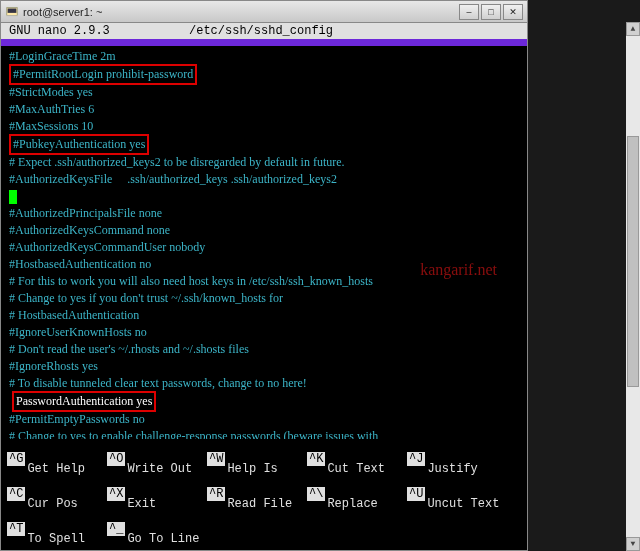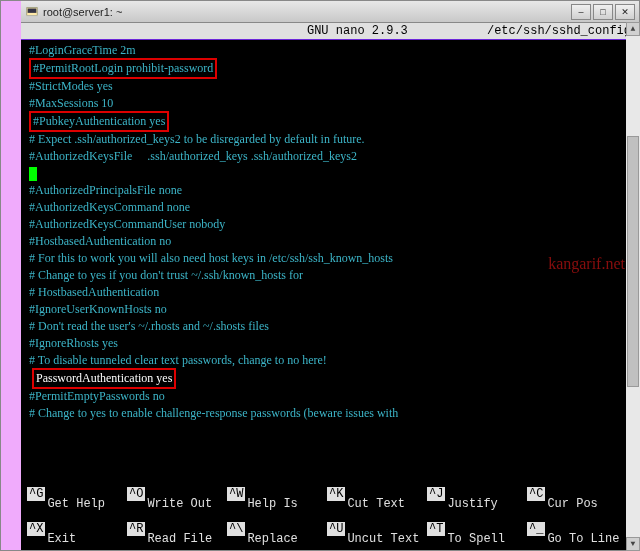--- a/index.html
+++ b/index.html
@@ -1,32 +1,32 @@
 <!DOCTYPE html>
 <html><head>
 <meta charset="utf-8">
 <style>
   * { margin: 0; padding: 0; box-sizing: border-box; }
   body { background: #1a1a1a; font-family: "Consolas", "Courier New", monospace; width: 640px; height: 551px; overflow: hidden; }
-  .window { border: 1px solid #888; background: #f0abfc; width: 640px; height: 551px; display: flex; flex-direction: column; padding-left: 20px; }
+  .window { border: 1px solid #888; background: #15803d; width: 528px; height: 551px; display: flex; flex-direction: column; }
   .titlebar { background: linear-gradient(#e8e8e8, #c8c8c8); height: 22px; display: flex; align-items: center; padding: 0 4px; border-bottom: 1px solid #888; }
   .titlebar-icon { width: 14px; height: 14px; margin-right: 4px; }
   .titlebar-text { font-family: Tahoma, sans-serif; font-size: 11px; color: #222; flex: 1; }
   .titlebar-btns { display: flex; gap: 2px; }
   .tbtn { width: 20px; height: 16px; border: 1px solid #888; background: linear-gradient(#f0f0f0,#d0d0d0); font-size: 9px; display: flex; align-items: center; justify-content: center; color: #222; font-family: Arial,sans-serif; }
-  .header { background: #e0e0e0; color: #000; padding: 1px 8px; font-size: 12px; display: flex; border-bottom: 1px solid #6d28d9; justify-content: flex-end; }
+  .header { background: #e0e0e0; color: #000; padding: 1px 8px; font-size: 12px; display: flex; border-bottom: 7px solid #6d28d9; }
   .header .app { width: 180px; }
   .header .file { }
   .terminal { flex: 1; background: #000; padding: 2px 8px; font-size: 12px; line-height: 17px; color: #3cb5c8; position: relative; overflow: hidden; }
   .line { white-space: pre; font-family: Liberation Serif, serif; }
   .hl1 { border: 2px solid #d00; display: inline-block; padding: 0 2px; margin: -1px 0; }
   .hl2 { border: 2px solid #d00; display: inline-block; padding: 0 2px; margin: -1px 3px; color: #fff; background: transparent; }
   .white { color: #fff; }
   .cursor { background: #0f0; display: inline-block; width: 8px; height: 14px; vertical-align: middle; }
-  .watermark { position: absolute; right: 14px; top: 215px; color: #a11; font-family: cursive; font-size: 16px; opacity: 0.8; }
+  .watermark { position: absolute; right: 30px; top: 215px; color: #a11; font-family: cursive; font-size: 16px; opacity: 0.8; }
   .menubar { background: #000; display: flex; flex-wrap: wrap; padding: 2px 6px 4px 6px; font-size: 12px; gap: 0; }
   .menuitem { display: flex; align-items: center; width: 100px; }
   .key { background: #e0e0e0; color: #000; padding: 0 2px; margin-right: 2px; font-weight: normal; min-width: 18px; text-align: center; }
   .mlabel { color: #e0e0e0; margin-top: 21px; }
   .scrollbar { position: absolute; right: 0; top: 22px; bottom: 0; width: 14px; background: #e8e8e8; display: flex; flex-direction: column; }
   .sbtn { height: 14px; background: #d0d0d0; border: 1px solid #999; font-size: 8px; text-align: center; line-height: 12px; color: #444; }
   .strack { flex: 1; background: #e8e8e8; position: relative; }
   .sthumb { position: absolute; left: 1px; right: 1px; top: 20%; height: 50%; background: #c0c0c0; border: 1px solid #999; }
 </style>
 </head>
@@ -50,20 +50,21 @@
 
   <div class="header">
     <span class="app">GNU nano 2.9.3</span>
     <span class="file">/etc/ssh/sshd_config</span>
   </div>
 
   <div class="terminal">
     <div class="line">#LoginGraceTime 2m</div>
     <div class="line"><span class="hl1">#PermitRootLogin prohibit-password</span></div>
     <div class="line">#StrictModes yes</div>
+    <div class="line">#MaxAuthTries 6</div>
     <div class="line">#MaxSessions 10</div>
     <div class="line"></div>
     <div class="line"><span class="hl1">#PubkeyAuthentication yes</span></div>
     <div class="line"></div>
     <div class="line"># Expect .ssh/authorized_keys2 to be disregarded by default in future.</div>
     <div class="line">#AuthorizedKeysFile     .ssh/authorized_keys .ssh/authorized_keys2</div>
     <div class="line"><span class="cursor"></span></div>
     <div class="line">#AuthorizedPrincipalsFile none</div>
     <div class="line"></div>
     <div class="line">#AuthorizedKeysCommand none</div>

